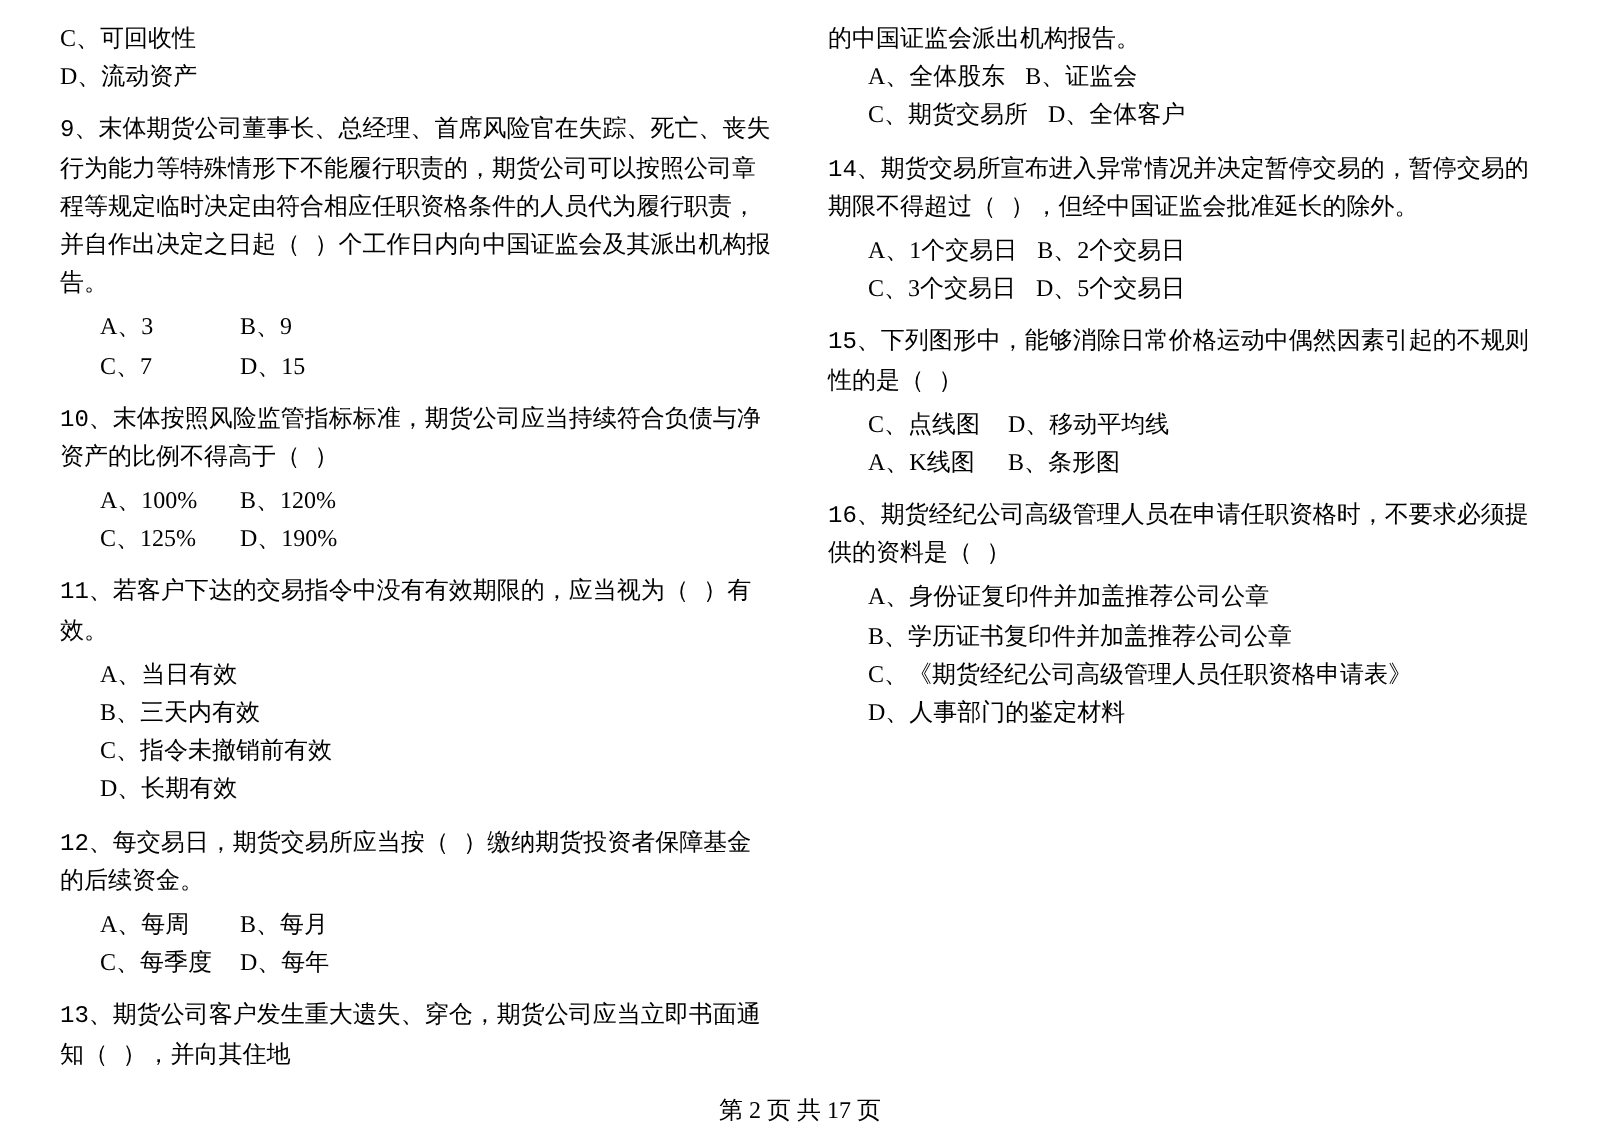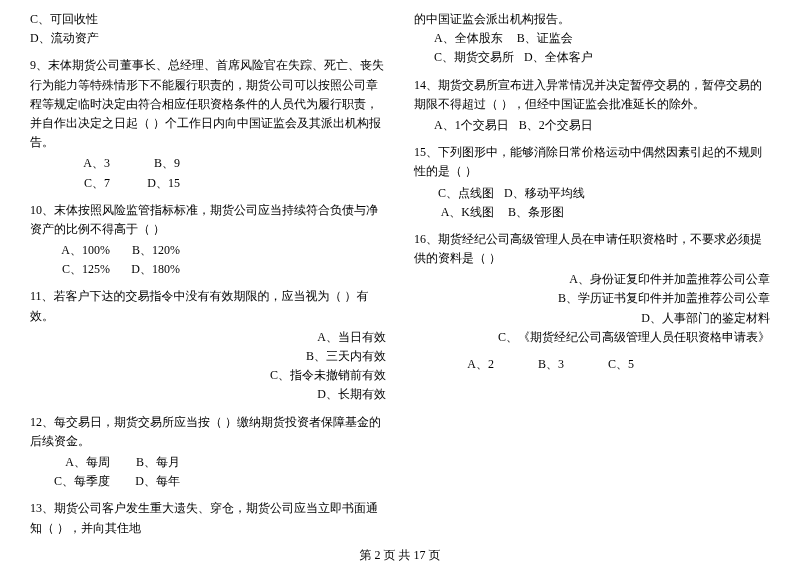--- a/index.html
+++ b/index.html
@@ -23,24 +23,24 @@
     }
     .col {
       flex: 1;
     }
     .question-block {
       margin-bottom: 8px;
     }
     .question-text {
       text-indent: 0;
       margin-bottom: 2px;
+      font-family: Liberation Mono, monospace;
     }
     .options {
       padding-left: 20px;
-      text-align: right;
     }
     .option-row {
       display: flex;
       gap: 10px;
       flex-wrap: wrap;
     }
     .option {
       min-width: 60px;
     }
     .page-footer {
@@ -76,21 +76,21 @@
 
     <div class="question-block">
       <div class="question-text">10、末体按照风险监管指标标准，期货公司应当持续符合负债与净资产的比例不得高于（    ）</div>
       <div class="options">
         <div class="option-row">
           <span class="option">A、100%</span>
           <span class="option">B、120%</span>
         </div>
         <div class="option-row">
           <span class="option">C、125%</span>
-          <span class="option">D、180%</span>
+          <span class="option">D、190%</span>
         </div>
       </div>
     </div>
 
     <div class="question-block">
       <div class="question-text">11、若客户下达的交易指令中没有有效期限的，应当视为（    ）有效。</div>
       <div class="options">
         <div><span>A、当日有效</span></div>
         <div><span>B、三天内有效</span></div>
         <div><span>C、指令未撤销前有效</span></div>
@@ -134,20 +134,24 @@
       </div>
     </div>
 
     <div class="question-block">
       <div class="question-text">14、期货交易所宣布进入异常情况并决定暂停交易的，暂停交易的期限不得超过（    ），但经中国证监会批准延长的除外。</div>
       <div class="options">
         <div class="option-row">
           <span class="option">A、1个交易日</span>
           <span class="option">B、2个交易日</span>
         </div>
+        <div class="option-row">
+          <span class="option">C、3个交易日</span>
+          <span class="option">D、5个交易日</span>
+        </div>
       </div>
     </div>
 
     <div class="question-block">
       <div class="question-text">15、下列图形中，能够消除日常价格运动中偶然因素引起的不规则性的是（    ）</div>
       <div class="options">
         <div class="option-row">
           <span class="option">C、点线图</span>
           <span class="option">D、移动平均线</span>
         </div>
@@ -156,33 +160,26 @@
           <span class="option">B、条形图</span>
         </div>
       </div>
     </div>
 
     <div class="question-block">
       <div class="question-text">16、期货经纪公司高级管理人员在申请任职资格时，不要求必须提供的资料是（    ）</div>
       <div class="options">
         <div><span>A、身份证复印件并加盖推荐公司公章</span></div>
         <div><span>B、学历证书复印件并加盖推荐公司公章</span></div>
+        <div><span>C、《期货经纪公司高级管理人员任职资格申请表》</span></div>
         <div><span>D、人事部门的鉴定材料</span></div>
-        <div><span>C、《期货经纪公司高级管理人员任职资格申请表》</span></div>
       </div>
     </div>
 
     <div class="question-block">
-      <div class="options">
-        <div class="option-row">
-          <span class="option">A、2</span>
-          <span class="option">B、3</span>
-          <span class="option">C、5</span>
-        </div>
-      </div>
     </div>
 
   </div>
 </div>
 
 <div class="page-footer">
   <span>第 2 页 共 17 页</span>
 </div>
 
 </body></html>

